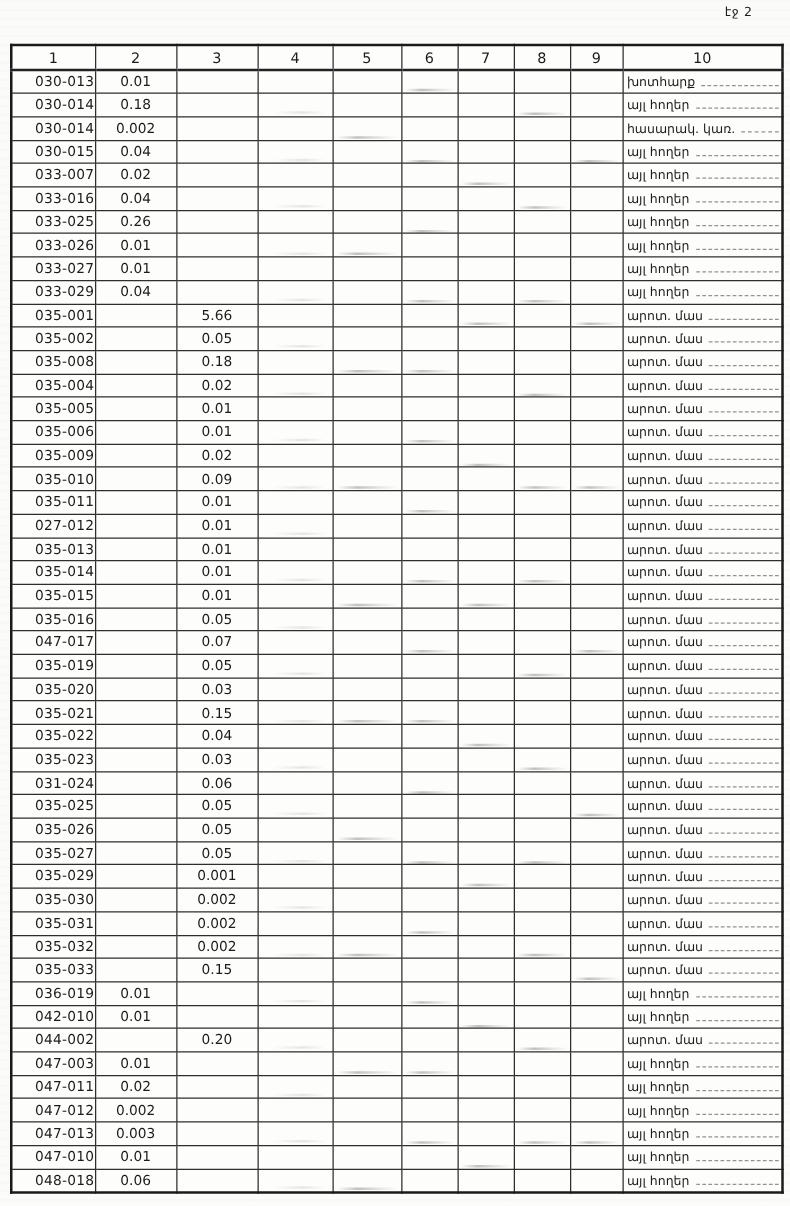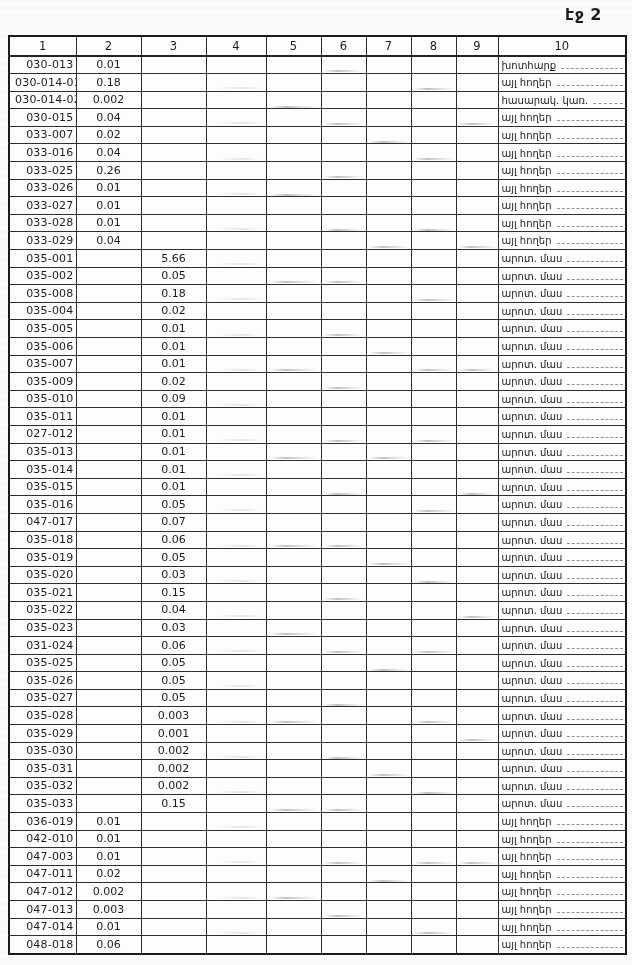--- a/index.html
+++ b/index.html
@@ -21,22 +21,22 @@
     position: absolute;
     inset: 0;
     background:
       repeating-linear-gradient(to bottom, rgba(0,0,0,0.012) 0 2px, transparent 2px 7px);
     pointer-events: none;
   }
   .page-label {
     position: absolute;
     top: 5px;
     right: 30px;
-    font-size: 16px;
-    font-weight: bold;
+    font-size: 10px;
+    font-weight: normal;
     letter-spacing: 0.5px;
   }
   .scan-table {
     position: absolute;
     left: 8px;
     top: 35px;
     width: 617px;
     height: 920px;
     border-collapse: collapse;
     table-layout: fixed;
@@ -59,22 +59,22 @@
     height: 18px;
     font-weight: normal;
     font-size: 11.5px;
     text-align: center;
     border-bottom: 2px solid #222;
   }
   .scan-table tbody tr {
     height: 17px;
   }
   td.c-code {
-    text-align: right;
-    padding-left: 5px;
+    text-align: left;
+    padding-left: 18px;
     font-size: 11px;
     letter-spacing: 0.2px;
   }
   td.c-val {
     text-align: center;
     font-size: 11px;
   }
   td.c-label {
     text-align: right;
     padding-left: 3px;
@@ -288,37 +288,20 @@
         <td class="c-val"></td>
         <td class="c-val"></td>
         <td class="c-label">
           <span class="cell-flex">
             <span>այլ հողեր</span>
             <i class="trail"></i>
           </span>
         </td>
       </tr>
       <tr>
-        <td class="c-code">033-028</td>
-        <td class="c-val">0.01</td>
-        <td class="c-val"></td>
-        <td class="c-val"></td>
-        <td class="c-val"></td>
-        <td class="c-val"></td>
-        <td class="c-val"></td>
-        <td class="c-val"></td>
-        <td class="c-val"></td>
-        <td class="c-label">
-          <span class="cell-flex">
-            <span>այլ հողեր</span>
-            <i class="trail"></i>
-          </span>
-        </td>
-      </tr>
-      <tr>
         <td class="c-code">033-029</td>
         <td class="c-val">0.04</td>
         <td class="c-val"></td>
         <td class="c-val"></td>
         <td class="c-val"></td>
         <td class="c-val"></td>
         <td class="c-val"></td>
         <td class="c-val"></td>
         <td class="c-val"></td>
         <td class="c-label">
@@ -424,37 +407,20 @@
         <td class="c-val"></td>
         <td class="c-val"></td>
         <td class="c-label">
           <span class="cell-flex">
             <span>արոտ. մաս</span>
             <i class="trail"></i>
           </span>
         </td>
       </tr>
       <tr>
-        <td class="c-code">035-007</td>
-        <td class="c-val"></td>
-        <td class="c-val">0.01</td>
-        <td class="c-val"></td>
-        <td class="c-val"></td>
-        <td class="c-val"></td>
-        <td class="c-val"></td>
-        <td class="c-val"></td>
-        <td class="c-val"></td>
-        <td class="c-label">
-          <span class="cell-flex">
-            <span>արոտ. մաս</span>
-            <i class="trail"></i>
-          </span>
-        </td>
-      </tr>
-      <tr>
         <td class="c-code">035-009</td>
         <td class="c-val"></td>
         <td class="c-val">0.02</td>
         <td class="c-val"></td>
         <td class="c-val"></td>
         <td class="c-val"></td>
         <td class="c-val"></td>
         <td class="c-val"></td>
         <td class="c-val"></td>
         <td class="c-label">
@@ -594,292 +560,258 @@
         <td class="c-val"></td>
         <td class="c-val"></td>
         <td class="c-label">
           <span class="cell-flex">
             <span>արոտ. մաս</span>
             <i class="trail"></i>
           </span>
         </td>
       </tr>
       <tr>
-        <td class="c-code">035-018</td>
+        <td class="c-code">035-019</td>
+        <td class="c-val"></td>
+        <td class="c-val">0.05</td>
+        <td class="c-val"></td>
+        <td class="c-val"></td>
+        <td class="c-val"></td>
+        <td class="c-val"></td>
+        <td class="c-val"></td>
+        <td class="c-val"></td>
+        <td class="c-label">
+          <span class="cell-flex">
+            <span>արոտ. մաս</span>
+            <i class="trail"></i>
+          </span>
+        </td>
+      </tr>
+      <tr>
+        <td class="c-code">035-020</td>
+        <td class="c-val"></td>
+        <td class="c-val">0.03</td>
+        <td class="c-val"></td>
+        <td class="c-val"></td>
+        <td class="c-val"></td>
+        <td class="c-val"></td>
+        <td class="c-val"></td>
+        <td class="c-val"></td>
+        <td class="c-label">
+          <span class="cell-flex">
+            <span>արոտ. մաս</span>
+            <i class="trail"></i>
+          </span>
+        </td>
+      </tr>
+      <tr>
+        <td class="c-code">035-021</td>
+        <td class="c-val"></td>
+        <td class="c-val">0.15</td>
+        <td class="c-val"></td>
+        <td class="c-val"></td>
+        <td class="c-val"></td>
+        <td class="c-val"></td>
+        <td class="c-val"></td>
+        <td class="c-val"></td>
+        <td class="c-label">
+          <span class="cell-flex">
+            <span>արոտ. մաս</span>
+            <i class="trail"></i>
+          </span>
+        </td>
+      </tr>
+      <tr>
+        <td class="c-code">035-022</td>
+        <td class="c-val"></td>
+        <td class="c-val">0.04</td>
+        <td class="c-val"></td>
+        <td class="c-val"></td>
+        <td class="c-val"></td>
+        <td class="c-val"></td>
+        <td class="c-val"></td>
+        <td class="c-val"></td>
+        <td class="c-label">
+          <span class="cell-flex">
+            <span>արոտ. մաս</span>
+            <i class="trail"></i>
+          </span>
+        </td>
+      </tr>
+      <tr>
+        <td class="c-code">035-023</td>
+        <td class="c-val"></td>
+        <td class="c-val">0.03</td>
+        <td class="c-val"></td>
+        <td class="c-val"></td>
+        <td class="c-val"></td>
+        <td class="c-val"></td>
+        <td class="c-val"></td>
+        <td class="c-val"></td>
+        <td class="c-label">
+          <span class="cell-flex">
+            <span>արոտ. մաս</span>
+            <i class="trail"></i>
+          </span>
+        </td>
+      </tr>
+      <tr>
+        <td class="c-code">031-024</td>
         <td class="c-val"></td>
         <td class="c-val">0.06</td>
         <td class="c-val"></td>
         <td class="c-val"></td>
         <td class="c-val"></td>
         <td class="c-val"></td>
         <td class="c-val"></td>
         <td class="c-val"></td>
         <td class="c-label">
           <span class="cell-flex">
             <span>արոտ. մաս</span>
             <i class="trail"></i>
           </span>
         </td>
       </tr>
       <tr>
-        <td class="c-code">035-019</td>
+        <td class="c-code">035-025</td>
         <td class="c-val"></td>
         <td class="c-val">0.05</td>
         <td class="c-val"></td>
         <td class="c-val"></td>
         <td class="c-val"></td>
         <td class="c-val"></td>
         <td class="c-val"></td>
         <td class="c-val"></td>
         <td class="c-label">
           <span class="cell-flex">
             <span>արոտ. մաս</span>
             <i class="trail"></i>
           </span>
         </td>
       </tr>
       <tr>
-        <td class="c-code">035-020</td>
-        <td class="c-val"></td>
-        <td class="c-val">0.03</td>
-        <td class="c-val"></td>
-        <td class="c-val"></td>
-        <td class="c-val"></td>
-        <td class="c-val"></td>
-        <td class="c-val"></td>
-        <td class="c-val"></td>
-        <td class="c-label">
-          <span class="cell-flex">
-            <span>արոտ. մաս</span>
-            <i class="trail"></i>
-          </span>
-        </td>
-      </tr>
-      <tr>
-        <td class="c-code">035-021</td>
+        <td class="c-code">035-026</td>
+        <td class="c-val"></td>
+        <td class="c-val">0.05</td>
+        <td class="c-val"></td>
+        <td class="c-val"></td>
+        <td class="c-val"></td>
+        <td class="c-val"></td>
+        <td class="c-val"></td>
+        <td class="c-val"></td>
+        <td class="c-label">
+          <span class="cell-flex">
+            <span>արոտ. մաս</span>
+            <i class="trail"></i>
+          </span>
+        </td>
+      </tr>
+      <tr>
+        <td class="c-code">035-027</td>
+        <td class="c-val"></td>
+        <td class="c-val">0.05</td>
+        <td class="c-val"></td>
+        <td class="c-val"></td>
+        <td class="c-val"></td>
+        <td class="c-val"></td>
+        <td class="c-val"></td>
+        <td class="c-val"></td>
+        <td class="c-label">
+          <span class="cell-flex">
+            <span>արոտ. մաս</span>
+            <i class="trail"></i>
+          </span>
+        </td>
+      </tr>
+      <tr>
+        <td class="c-code">035-029</td>
+        <td class="c-val"></td>
+        <td class="c-val">0.001</td>
+        <td class="c-val"></td>
+        <td class="c-val"></td>
+        <td class="c-val"></td>
+        <td class="c-val"></td>
+        <td class="c-val"></td>
+        <td class="c-val"></td>
+        <td class="c-label">
+          <span class="cell-flex">
+            <span>արոտ. մաս</span>
+            <i class="trail"></i>
+          </span>
+        </td>
+      </tr>
+      <tr>
+        <td class="c-code">035-030</td>
+        <td class="c-val"></td>
+        <td class="c-val">0.002</td>
+        <td class="c-val"></td>
+        <td class="c-val"></td>
+        <td class="c-val"></td>
+        <td class="c-val"></td>
+        <td class="c-val"></td>
+        <td class="c-val"></td>
+        <td class="c-label">
+          <span class="cell-flex">
+            <span>արոտ. մաս</span>
+            <i class="trail"></i>
+          </span>
+        </td>
+      </tr>
+      <tr>
+        <td class="c-code">035-031</td>
+        <td class="c-val"></td>
+        <td class="c-val">0.002</td>
+        <td class="c-val"></td>
+        <td class="c-val"></td>
+        <td class="c-val"></td>
+        <td class="c-val"></td>
+        <td class="c-val"></td>
+        <td class="c-val"></td>
+        <td class="c-label">
+          <span class="cell-flex">
+            <span>արոտ. մաս</span>
+            <i class="trail"></i>
+          </span>
+        </td>
+      </tr>
+      <tr>
+        <td class="c-code">035-032</td>
+        <td class="c-val"></td>
+        <td class="c-val">0.002</td>
+        <td class="c-val"></td>
+        <td class="c-val"></td>
+        <td class="c-val"></td>
+        <td class="c-val"></td>
+        <td class="c-val"></td>
+        <td class="c-val"></td>
+        <td class="c-label">
+          <span class="cell-flex">
+            <span>արոտ. մաս</span>
+            <i class="trail"></i>
+          </span>
+        </td>
+      </tr>
+      <tr>
+        <td class="c-code">035-033</td>
         <td class="c-val"></td>
         <td class="c-val">0.15</td>
         <td class="c-val"></td>
         <td class="c-val"></td>
         <td class="c-val"></td>
         <td class="c-val"></td>
         <td class="c-val"></td>
         <td class="c-val"></td>
         <td class="c-label">
           <span class="cell-flex">
             <span>արոտ. մաս</span>
             <i class="trail"></i>
           </span>
         </td>
       </tr>
       <tr>
-        <td class="c-code">035-022</td>
-        <td class="c-val"></td>
-        <td class="c-val">0.04</td>
-        <td class="c-val"></td>
-        <td class="c-val"></td>
-        <td class="c-val"></td>
-        <td class="c-val"></td>
-        <td class="c-val"></td>
-        <td class="c-val"></td>
-        <td class="c-label">
-          <span class="cell-flex">
-            <span>արոտ. մաս</span>
-            <i class="trail"></i>
-          </span>
-        </td>
-      </tr>
-      <tr>
-        <td class="c-code">035-023</td>
-        <td class="c-val"></td>
-        <td class="c-val">0.03</td>
-        <td class="c-val"></td>
-        <td class="c-val"></td>
-        <td class="c-val"></td>
-        <td class="c-val"></td>
-        <td class="c-val"></td>
-        <td class="c-val"></td>
-        <td class="c-label">
-          <span class="cell-flex">
-            <span>արոտ. մաս</span>
-            <i class="trail"></i>
-          </span>
-        </td>
-      </tr>
-      <tr>
-        <td class="c-code">031-024</td>
-        <td class="c-val"></td>
-        <td class="c-val">0.06</td>
-        <td class="c-val"></td>
-        <td class="c-val"></td>
-        <td class="c-val"></td>
-        <td class="c-val"></td>
-        <td class="c-val"></td>
-        <td class="c-val"></td>
-        <td class="c-label">
-          <span class="cell-flex">
-            <span>արոտ. մաս</span>
-            <i class="trail"></i>
-          </span>
-        </td>
-      </tr>
-      <tr>
-        <td class="c-code">035-025</td>
-        <td class="c-val"></td>
-        <td class="c-val">0.05</td>
-        <td class="c-val"></td>
-        <td class="c-val"></td>
-        <td class="c-val"></td>
-        <td class="c-val"></td>
-        <td class="c-val"></td>
-        <td class="c-val"></td>
-        <td class="c-label">
-          <span class="cell-flex">
-            <span>արոտ. մաս</span>
-            <i class="trail"></i>
-          </span>
-        </td>
-      </tr>
-      <tr>
-        <td class="c-code">035-026</td>
-        <td class="c-val"></td>
-        <td class="c-val">0.05</td>
-        <td class="c-val"></td>
-        <td class="c-val"></td>
-        <td class="c-val"></td>
-        <td class="c-val"></td>
-        <td class="c-val"></td>
-        <td class="c-val"></td>
-        <td class="c-label">
-          <span class="cell-flex">
-            <span>արոտ. մաս</span>
-            <i class="trail"></i>
-          </span>
-        </td>
-      </tr>
-      <tr>
-        <td class="c-code">035-027</td>
-        <td class="c-val"></td>
-        <td class="c-val">0.05</td>
-        <td class="c-val"></td>
-        <td class="c-val"></td>
-        <td class="c-val"></td>
-        <td class="c-val"></td>
-        <td class="c-val"></td>
-        <td class="c-val"></td>
-        <td class="c-label">
-          <span class="cell-flex">
-            <span>արոտ. մաս</span>
-            <i class="trail"></i>
-          </span>
-        </td>
-      </tr>
-      <tr>
-        <td class="c-code">035-028</td>
-        <td class="c-val"></td>
-        <td class="c-val">0.003</td>
-        <td class="c-val"></td>
-        <td class="c-val"></td>
-        <td class="c-val"></td>
-        <td class="c-val"></td>
-        <td class="c-val"></td>
-        <td class="c-val"></td>
-        <td class="c-label">
-          <span class="cell-flex">
-            <span>արոտ. մաս</span>
-            <i class="trail"></i>
-          </span>
-        </td>
-      </tr>
-      <tr>
-        <td class="c-code">035-029</td>
-        <td class="c-val"></td>
-        <td class="c-val">0.001</td>
-        <td class="c-val"></td>
-        <td class="c-val"></td>
-        <td class="c-val"></td>
-        <td class="c-val"></td>
-        <td class="c-val"></td>
-        <td class="c-val"></td>
-        <td class="c-label">
-          <span class="cell-flex">
-            <span>արոտ. մաս</span>
-            <i class="trail"></i>
-          </span>
-        </td>
-      </tr>
-      <tr>
-        <td class="c-code">035-030</td>
-        <td class="c-val"></td>
-        <td class="c-val">0.002</td>
-        <td class="c-val"></td>
-        <td class="c-val"></td>
-        <td class="c-val"></td>
-        <td class="c-val"></td>
-        <td class="c-val"></td>
-        <td class="c-val"></td>
-        <td class="c-label">
-          <span class="cell-flex">
-            <span>արոտ. մաս</span>
-            <i class="trail"></i>
-          </span>
-        </td>
-      </tr>
-      <tr>
-        <td class="c-code">035-031</td>
-        <td class="c-val"></td>
-        <td class="c-val">0.002</td>
-        <td class="c-val"></td>
-        <td class="c-val"></td>
-        <td class="c-val"></td>
-        <td class="c-val"></td>
-        <td class="c-val"></td>
-        <td class="c-val"></td>
-        <td class="c-label">
-          <span class="cell-flex">
-            <span>արոտ. մաս</span>
-            <i class="trail"></i>
-          </span>
-        </td>
-      </tr>
-      <tr>
-        <td class="c-code">035-032</td>
-        <td class="c-val"></td>
-        <td class="c-val">0.002</td>
-        <td class="c-val"></td>
-        <td class="c-val"></td>
-        <td class="c-val"></td>
-        <td class="c-val"></td>
-        <td class="c-val"></td>
-        <td class="c-val"></td>
-        <td class="c-label">
-          <span class="cell-flex">
-            <span>արոտ. մաս</span>
-            <i class="trail"></i>
-          </span>
-        </td>
-      </tr>
-      <tr>
-        <td class="c-code">035-033</td>
-        <td class="c-val"></td>
-        <td class="c-val">0.15</td>
-        <td class="c-val"></td>
-        <td class="c-val"></td>
-        <td class="c-val"></td>
-        <td class="c-val"></td>
-        <td class="c-val"></td>
-        <td class="c-val"></td>
-        <td class="c-label">
-          <span class="cell-flex">
-            <span>արոտ. մաս</span>
-            <i class="trail"></i>
-          </span>
-        </td>
-      </tr>
-      <tr>
         <td class="c-code">036-019</td>
         <td class="c-val">0.01</td>
         <td class="c-val"></td>
         <td class="c-val"></td>
         <td class="c-val"></td>
         <td class="c-val"></td>
         <td class="c-val"></td>
         <td class="c-val"></td>
         <td class="c-val"></td>
         <td class="c-label">
@@ -895,20 +827,37 @@
         <td class="c-val"></td>
         <td class="c-val"></td>
         <td class="c-val"></td>
         <td class="c-val"></td>
         <td class="c-val"></td>
         <td class="c-val"></td>
         <td class="c-val"></td>
         <td class="c-label">
           <span class="cell-flex">
             <span>այլ հողեր</span>
+            <i class="trail"></i>
+          </span>
+        </td>
+      </tr>
+      <tr>
+        <td class="c-code">044-002</td>
+        <td class="c-val"></td>
+        <td class="c-val">0.20</td>
+        <td class="c-val"></td>
+        <td class="c-val"></td>
+        <td class="c-val"></td>
+        <td class="c-val"></td>
+        <td class="c-val"></td>
+        <td class="c-val"></td>
+        <td class="c-label">
+          <span class="cell-flex">
+            <span>արոտ. մաս</span>
             <i class="trail"></i>
           </span>
         </td>
       </tr>
       <tr>
         <td class="c-code">047-003</td>
         <td class="c-val">0.01</td>
         <td class="c-val"></td>
         <td class="c-val"></td>
         <td class="c-val"></td>
@@ -968,21 +917,21 @@
         <td class="c-val"></td>
         <td class="c-val"></td>
         <td class="c-label">
           <span class="cell-flex">
             <span>այլ հողեր</span>
             <i class="trail"></i>
           </span>
         </td>
       </tr>
       <tr>
-        <td class="c-code">047-014</td>
+        <td class="c-code">047-010</td>
         <td class="c-val">0.01</td>
         <td class="c-val"></td>
         <td class="c-val"></td>
         <td class="c-val"></td>
         <td class="c-val"></td>
         <td class="c-val"></td>
         <td class="c-val"></td>
         <td class="c-val"></td>
         <td class="c-label">
           <span class="cell-flex">

